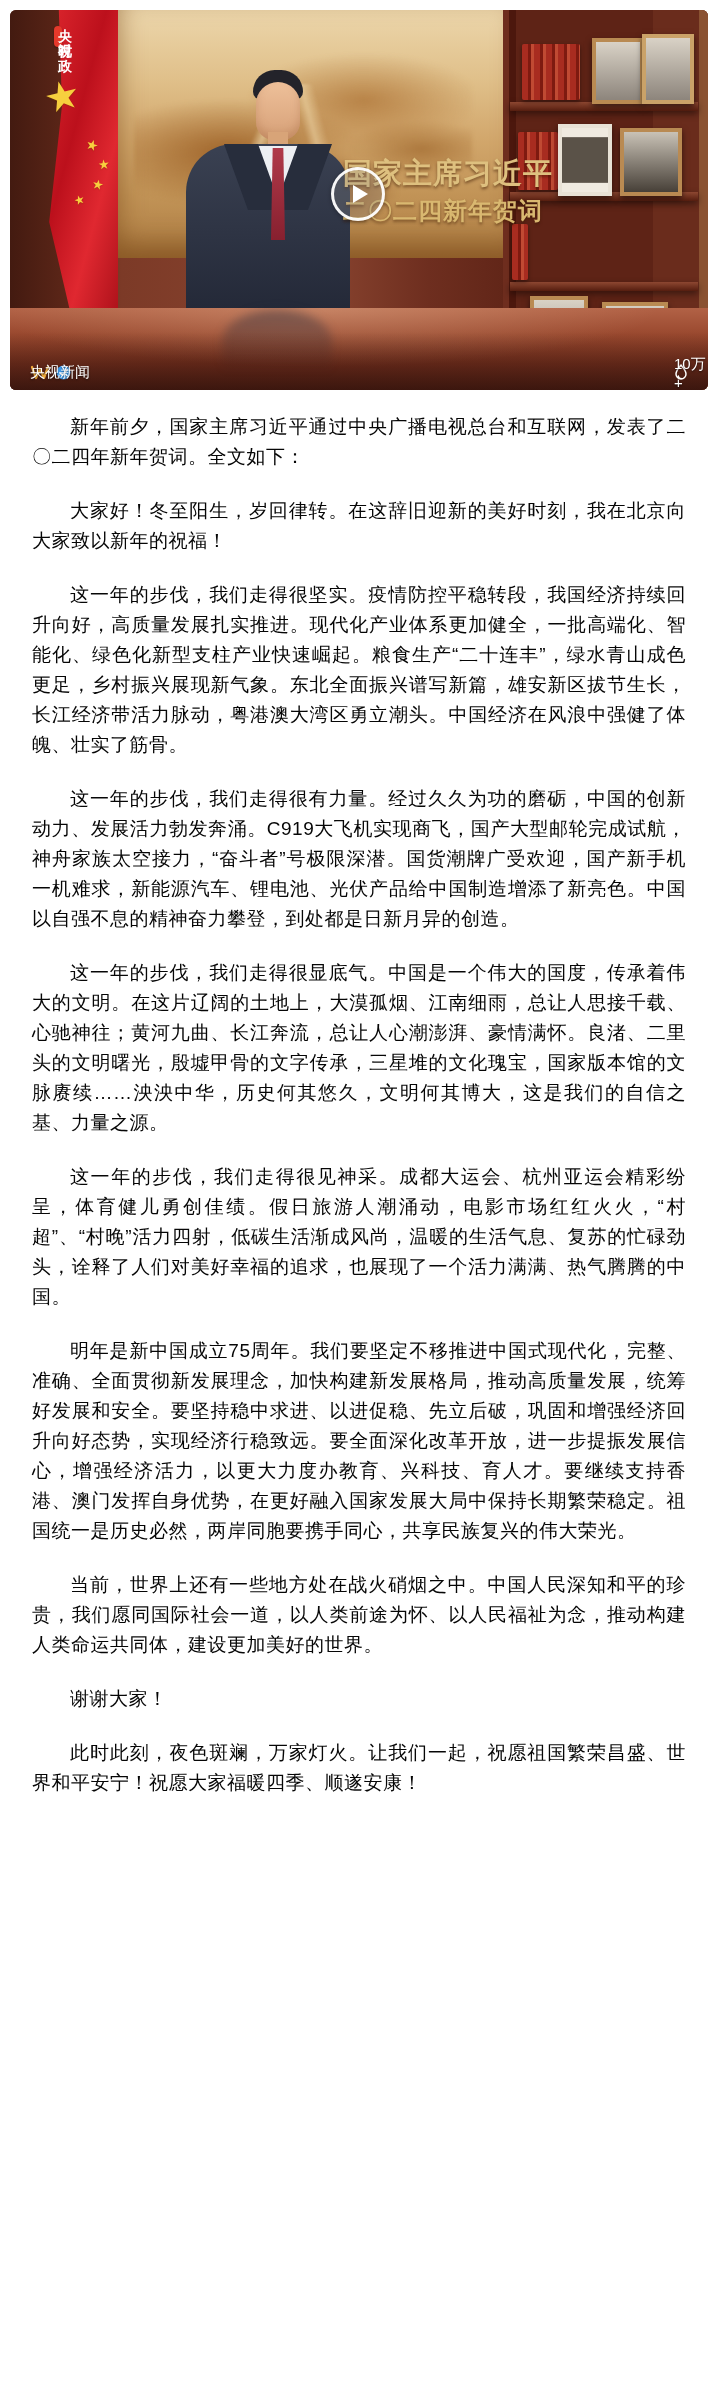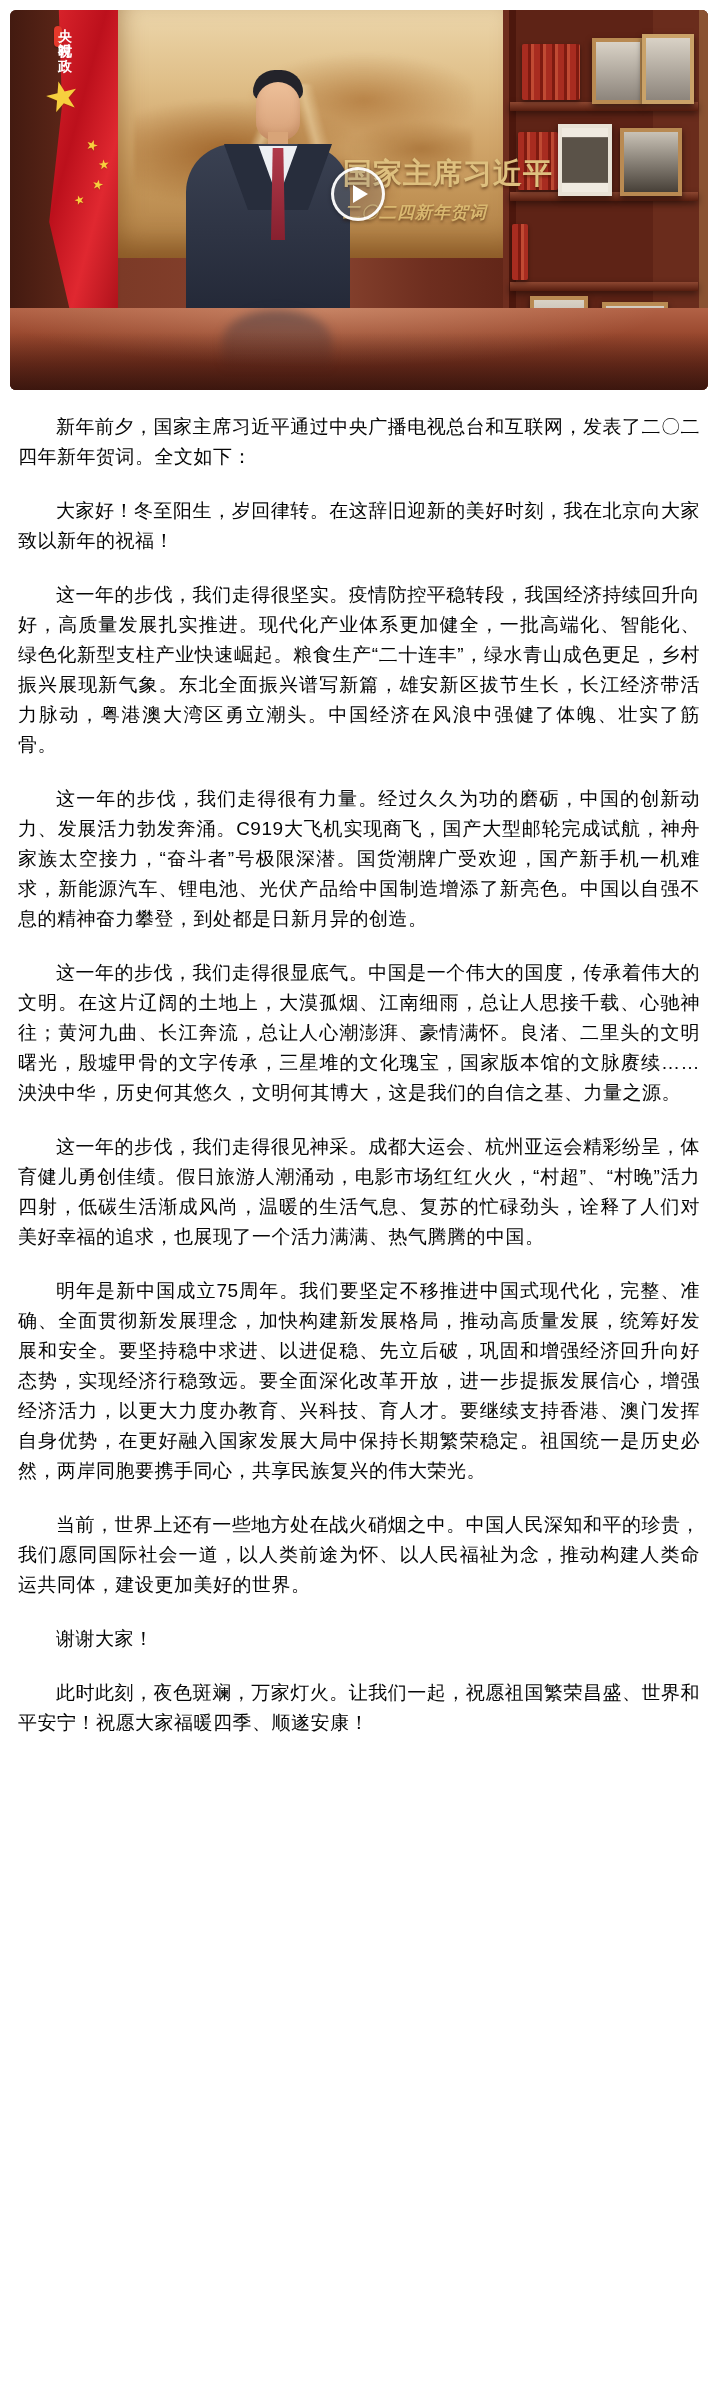--- a/index.html
+++ b/index.html
@@ -81,36 +81,36 @@
     background:linear-gradient(180deg,rgba(32,40,58,.45),rgba(32,40,58,0));filter:blur(5px);}
   .fade{left:0;bottom:0;width:100%;height:58px;
     background:linear-gradient(rgba(18,7,3,0),rgba(18,7,3,.5));}
   
   .badge{left:44px;top:16px;background:#e6392b;color:#fff;font-weight:700;font-size:14px;
     line-height:15px;padding:3px 4px;border-radius:4px;text-align:center;letter-spacing:1px;
     box-shadow:0 1px 2px rgba(0,0,0,.35);}
   .v-title{left:333px;top:144px;text-align:left;white-space:nowrap;}
   .v-line1{position:static;display:block;font-size:29px;font-weight:800;color:#dec07f;
     letter-spacing:1px;text-shadow:0 2px 3px rgba(60,25,0,.55);}
-  .v-line2{position:static;display:block;font-size:17px;font-weight:800;color:#d9b870;
-    letter-spacing:1px;margin-top:7px;text-shadow:0 2px 3px rgba(60,25,0,.55);font-style:italic;}
+  .v-line2{position:static;display:block;font-size:24px;font-weight:800;color:#d9b870;
+    letter-spacing:1px;margin-top:1px;text-shadow:0 2px 3px rgba(60,25,0,.55);}
   .play{left:321px;top:157px;width:48px;height:48px;border:3px solid rgba(255,255,255,.95);
     border-radius:50%;background:rgba(140,140,140,.28);display:flex;align-items:center;
     justify-content:center;box-shadow:0 1px 4px rgba(0,0,0,.3);}
   .play::after{content:"";display:block;width:0;height:0;border-left:15px solid #fff;
     border-top:9px solid transparent;border-bottom:9px solid transparent;margin-left:5px;}
   .vbar{left:0;bottom:9px;width:100%;padding:0 20px;box-sizing:border-box;display:flex;
     justify-content:space-between;align-items:center;color:#fff;font-size:15px;
     text-shadow:0 1px 2px rgba(0,0,0,.6);}
   .chan,.views{position:static;display:flex;align-items:center;gap:6px;}
   .ic{position:static;display:block;}
 
   
   .article{position:absolute;left:0;top:390px;width:718px;padding:22px 18px 0;box-sizing:border-box;}
-  .para{margin:0 0 24px;font-size:19px;line-height:30px;color:#060606;text-align:justify;
+  .para{margin:0 14px 24px;font-size:19px;line-height:30px;color:#060606;text-align:justify;
     text-indent:2em;letter-spacing:.5px;font-weight:400;}
 </style>
 </head>
 <body>
 
 <div class="page">
 
   <div class="video">
     <div class="room-bg"></div>
     <div class="painting"></div>
@@ -156,20 +156,38 @@
       <span>时政</span>
     </div>
 
     <div class="v-title">
       <span class="v-line1">国家主席习近平</span>
       <span class="v-line2">二〇二四新年贺词</span>
     </div>
 
     <div class="play"></div>
 
+    <div class="vbar">
+      <div class="chan">
+        <svg class="ic" width="20" height="15" viewBox="0 0 20 15">
+          <path d="M2 2 L6 13 L10 4 L14 13 L18 2" fill="none" stroke="#f2ae3c" stroke-width="2.2" stroke-linecap="round" stroke-linejoin="round"></path>
+        </svg>
+        <span>央视新闻</span>
+        <svg class="ic" width="15" height="15" viewBox="0 0 15 15">
+          <circle cx="7.5" cy="7.5" r="7" fill="#3f9ef2"></circle>
+          <path d="M4 7.8 L6.6 10.2 L11 4.8" fill="none" stroke="#fff" stroke-width="1.8" stroke-linecap="round" stroke-linejoin="round"></path>
+        </svg>
+      </div>
+      <div class="views">
+        <svg class="ic" width="14" height="17" viewBox="0 0 14 17">
+          <path d="M7 1 C4.6 4.4 2 6.6 2 10 a5 5 0 0 0 10 0 C12 6.6 9.4 4.4 7 1 Z M7 14.5 a2.6 2.6 0 0 1 -2.6 -2.6" fill="none" stroke="#fff" stroke-width="1.5" stroke-linecap="round" stroke-linejoin="round"></path>
+        </svg>
+        <span>10万+</span>
+      </div>
+    </div>
   </div>
 
   <div class="article">
     <div>
 
     <p class="para">新年前夕，国家主席习近平通过中央广播电视总台和互联网，发表了二〇二四年新年贺词。全文如下：</p>
         <p class="para">大家好！冬至阳生，岁回律转。在这辞旧迎新的美好时刻，我在北京向大家致以新年的祝福！</p>
         <p class="para">这一年的步伐，我们走得很坚实。疫情防控平稳转段，我国经济持续回升向好，高质量发展扎实推进。现代化产业体系更加健全，一批高端化、智能化、绿色化新型支柱产业快速崛起。粮食生产“二十连丰”，绿水青山成色更足，乡村振兴展现新气象。东北全面振兴谱写新篇，雄安新区拔节生长，长江经济带活力脉动，粤港澳大湾区勇立潮头。中国经济在风浪中强健了体魄、壮实了筋骨。</p>
         <p class="para">这一年的步伐，我们走得很有力量。经过久久为功的磨砺，中国的创新动力、发展活力勃发奔涌。C919大飞机实现商飞，国产大型邮轮完成试航，神舟家族太空接力，“奋斗者”号极限深潜。国货潮牌广受欢迎，国产新手机一机难求，新能源汽车、锂电池、光伏产品给中国制造增添了新亮色。中国以自强不息的精神奋力攀登，到处都是日新月异的创造。</p>
         <p class="para">这一年的步伐，我们走得很显底气。中国是一个伟大的国度，传承着伟大的文明。在这片辽阔的土地上，大漠孤烟、江南细雨，总让人思接千载、心驰神往；黄河九曲、长江奔流，总让人心潮澎湃、豪情满怀。良渚、二里头的文明曙光，殷墟甲骨的文字传承，三星堆的文化瑰宝，国家版本馆的文脉赓续……泱泱中华，历史何其悠久，文明何其博大，这是我们的自信之基、力量之源。</p>

